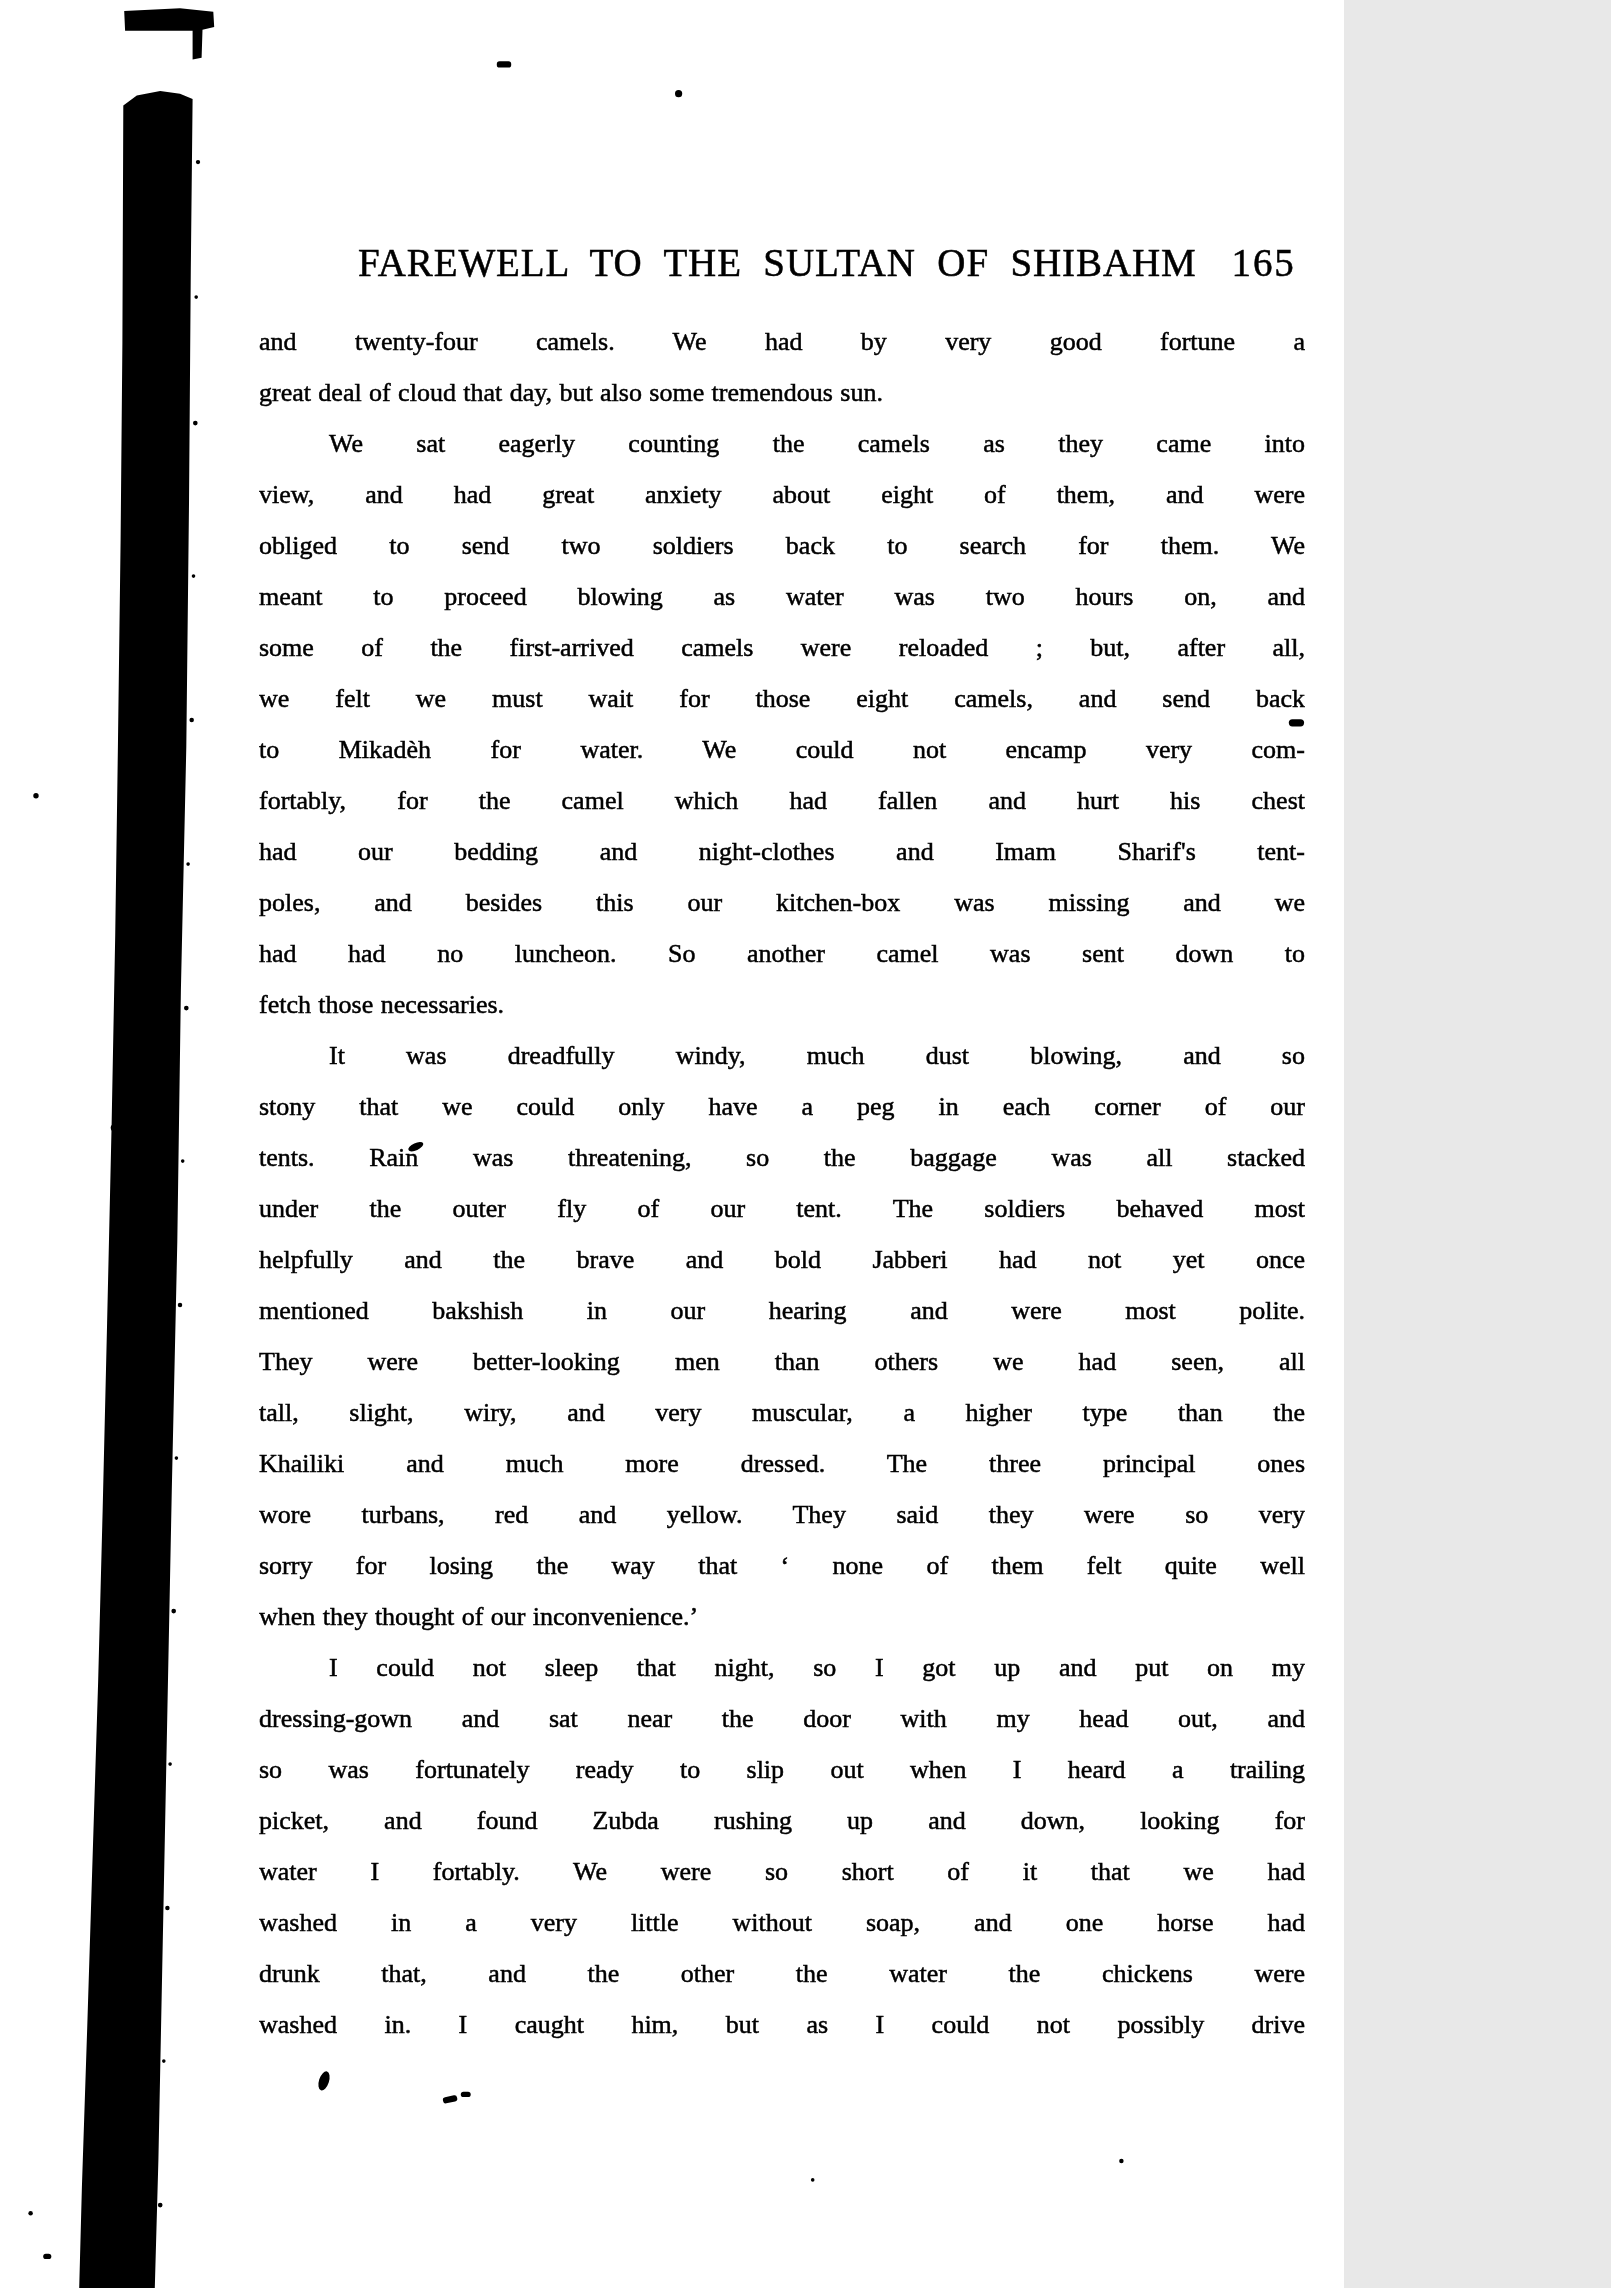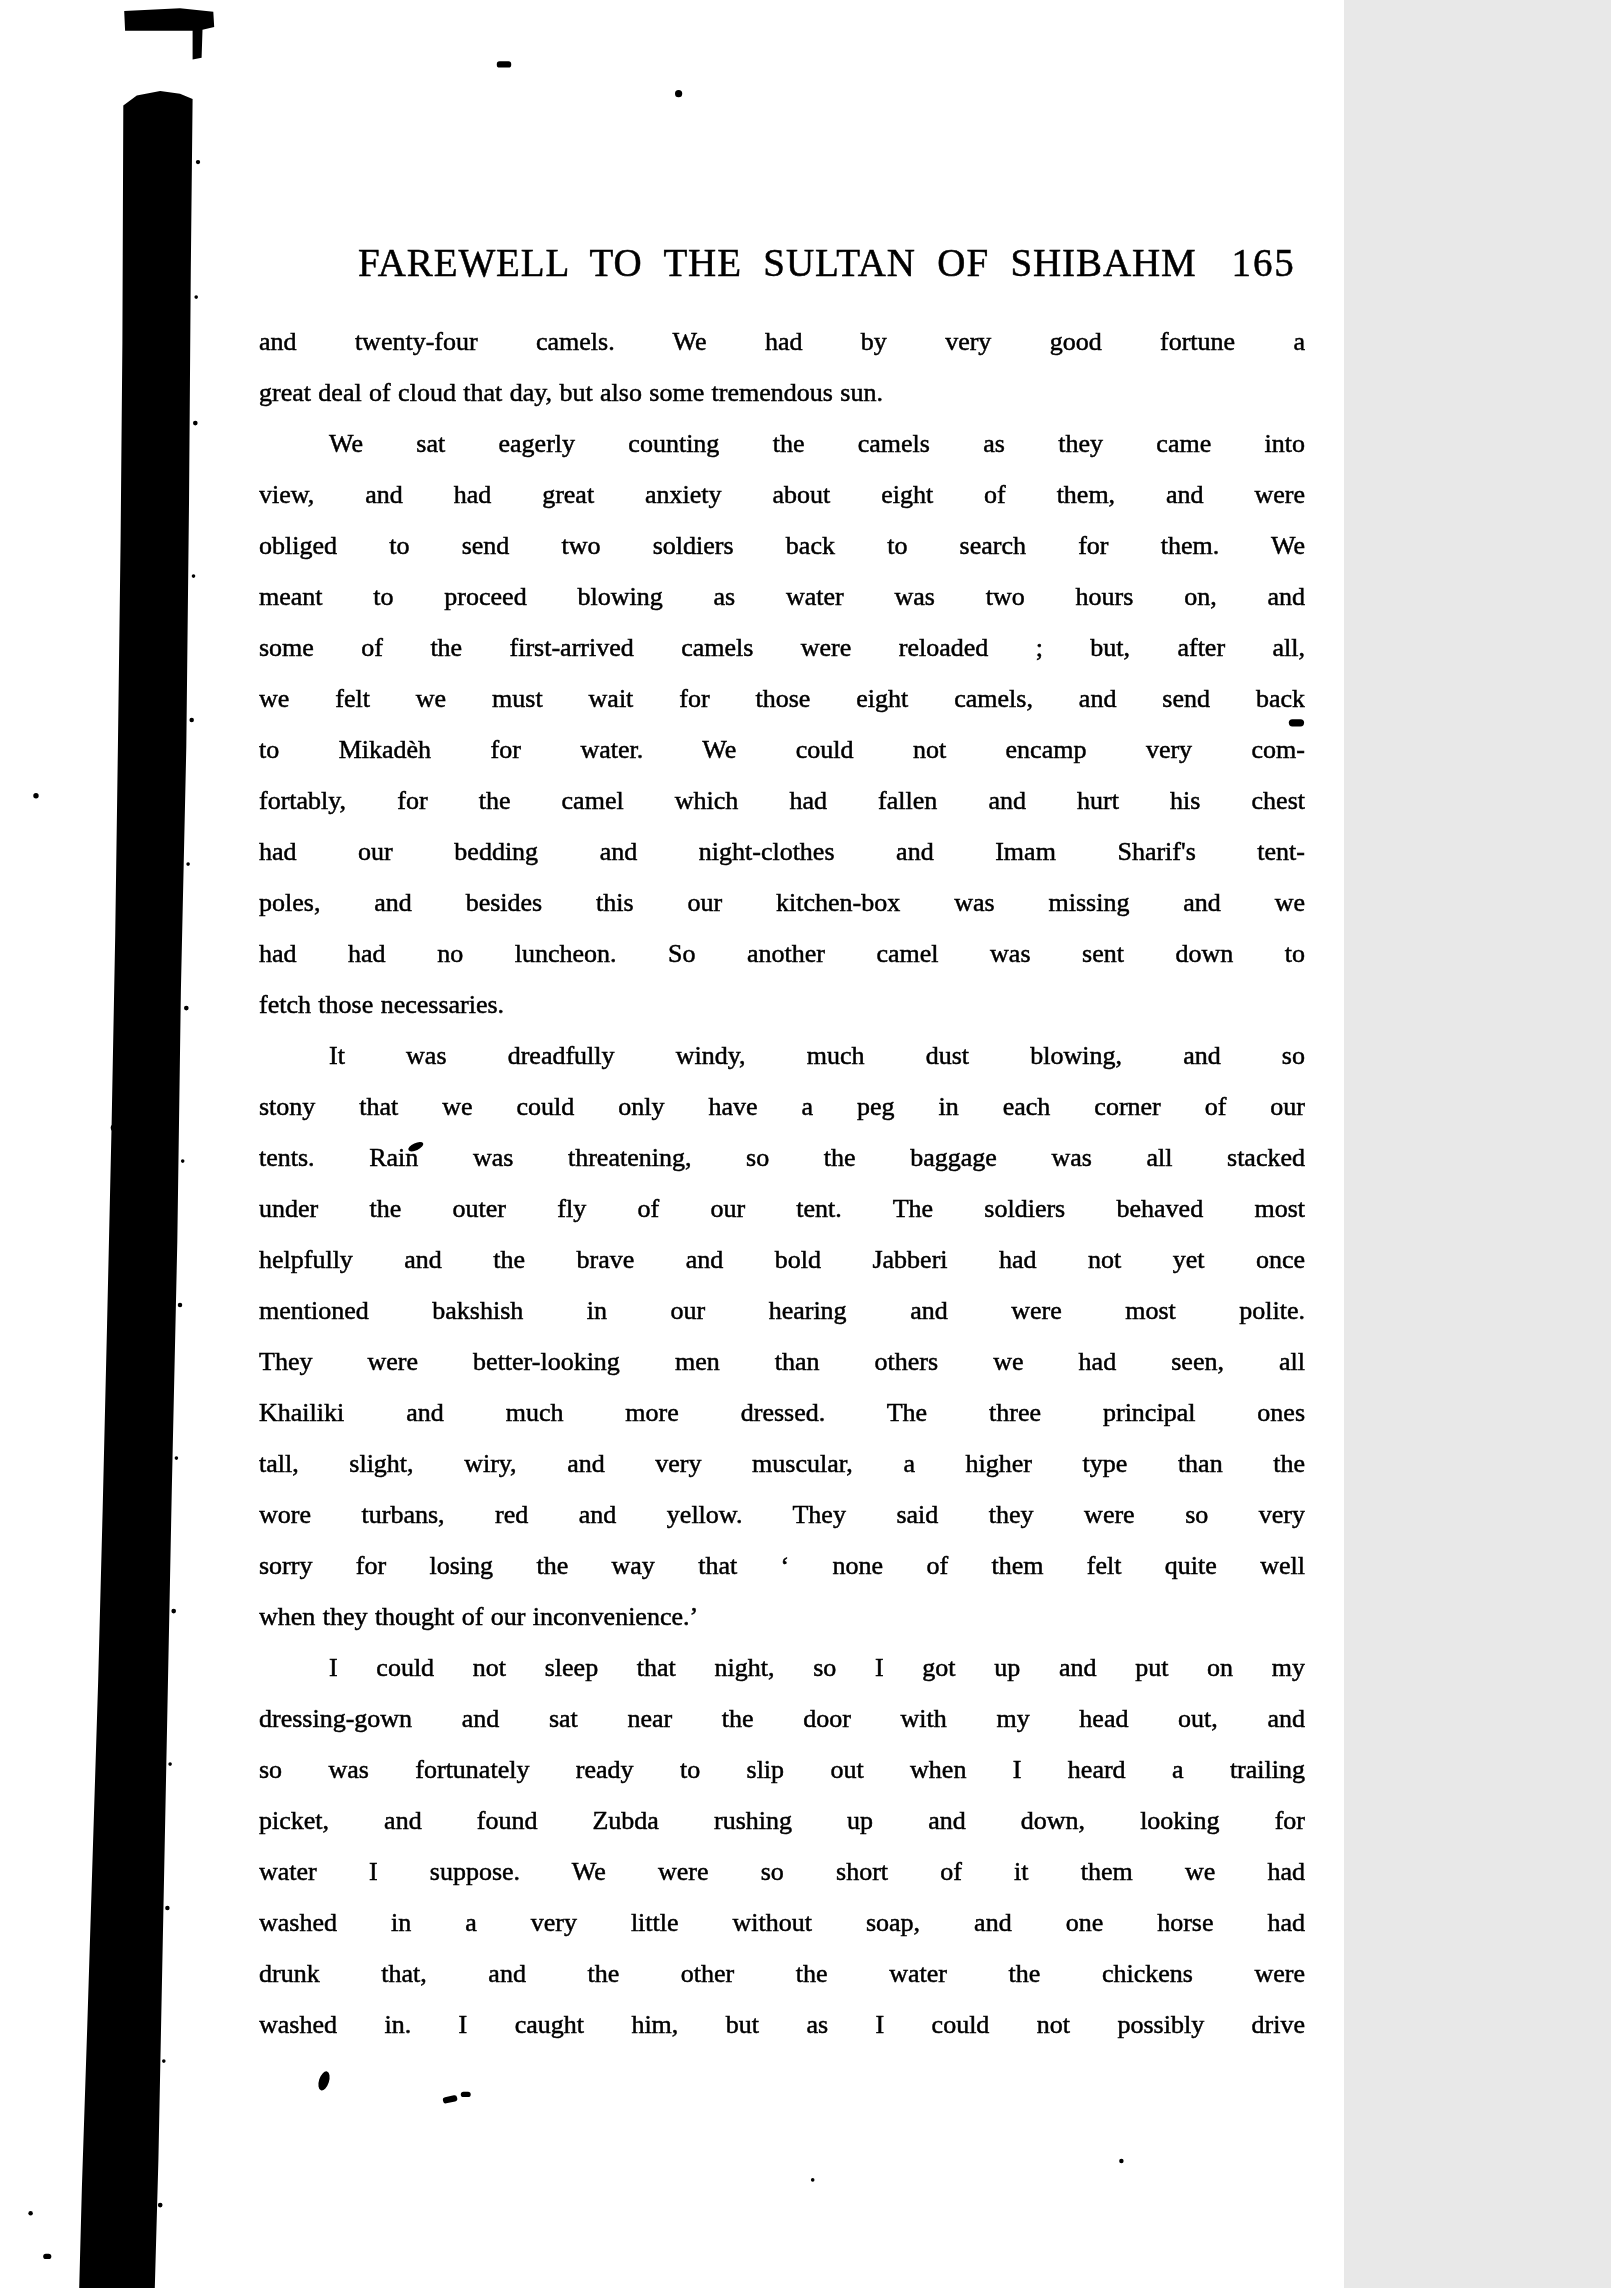--- a/index.html
+++ b/index.html
@@ -120,32 +120,32 @@
         <div class="line final">fetch those necessaries.</div>
       </div>
       <div class="para">
         <div class="line indent">It was dreadfully windy, much dust blowing, and so</div>
         <div class="line">stony that we could only have a peg in each corner of our</div>
         <div class="line">tents. Rain was threatening, so the baggage was all stacked</div>
         <div class="line">under the outer fly of our tent. The soldiers behaved most</div>
         <div class="line">helpfully and the brave and bold Jabberi had not yet once</div>
         <div class="line">mentioned bakshish in our hearing and were most polite.</div>
         <div class="line">They were better-looking men than others we had seen, all</div>
+        <div class="line">tall, slight, wiry, and very muscular, a higher type than the</div>
         <div class="line">Khailiki and much more dressed. The three principal ones</div>
-        <div class="line">tall, slight, wiry, and very muscular, a higher type than the</div>
         <div class="line">wore turbans, red and yellow. They said they were so very</div>
         <div class="line">sorry for losing the way that ‘ none of them felt quite well</div>
         <div class="line final">when they thought of our inconvenience.’</div>
       </div>
       <div class="para">
         <div class="line indent">I could not sleep that night, so I got up and put on my</div>
         <div class="line">dressing-gown and sat near the door with my head out, and</div>
         <div class="line">so was fortunately ready to slip out when I heard a trailing</div>
         <div class="line">picket, and found Zubda rushing up and down, looking for</div>
-        <div class="line">water I suppose. We were so short of it them we had</div>
+        <div class="line">water I fortably. We were so short of it that we had</div>
         <div class="line">washed in a very little without soap, and one horse had</div>
         <div class="line">drunk that, and the other the water the chickens were</div>
         <div class="line">washed in. I caught him, but as I could not possibly drive</div>
       </div>
     </div>
 
 </div>
 
 
 </body></html>

